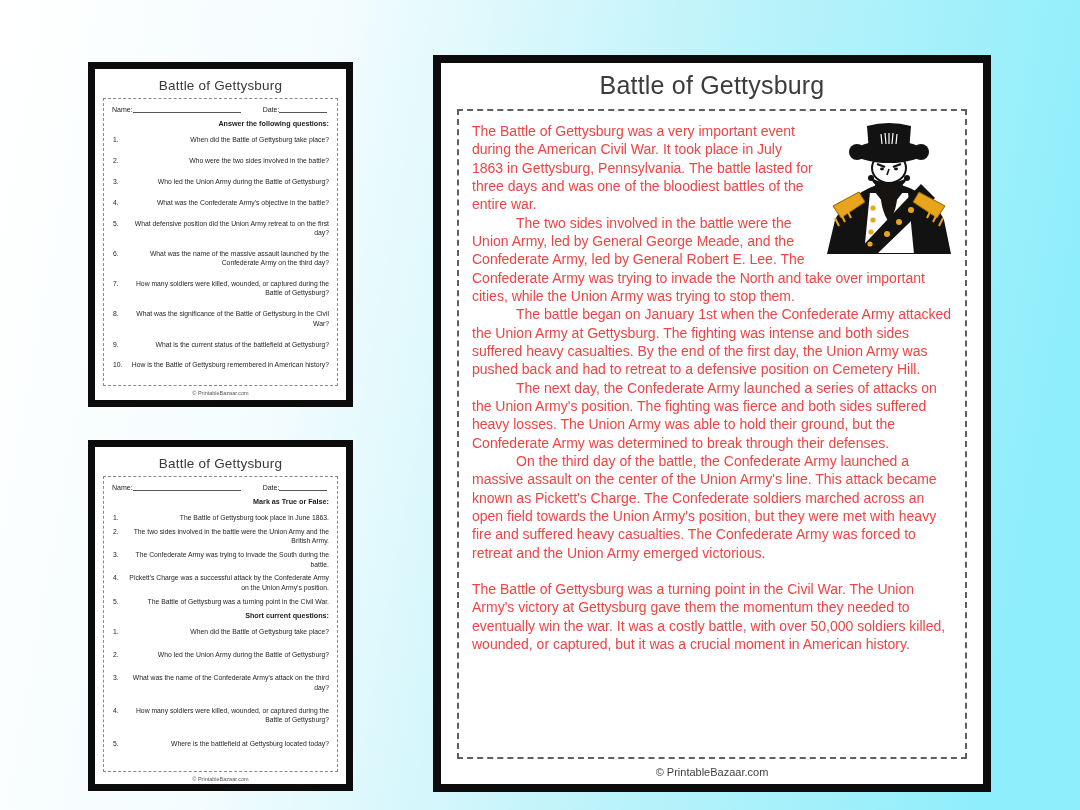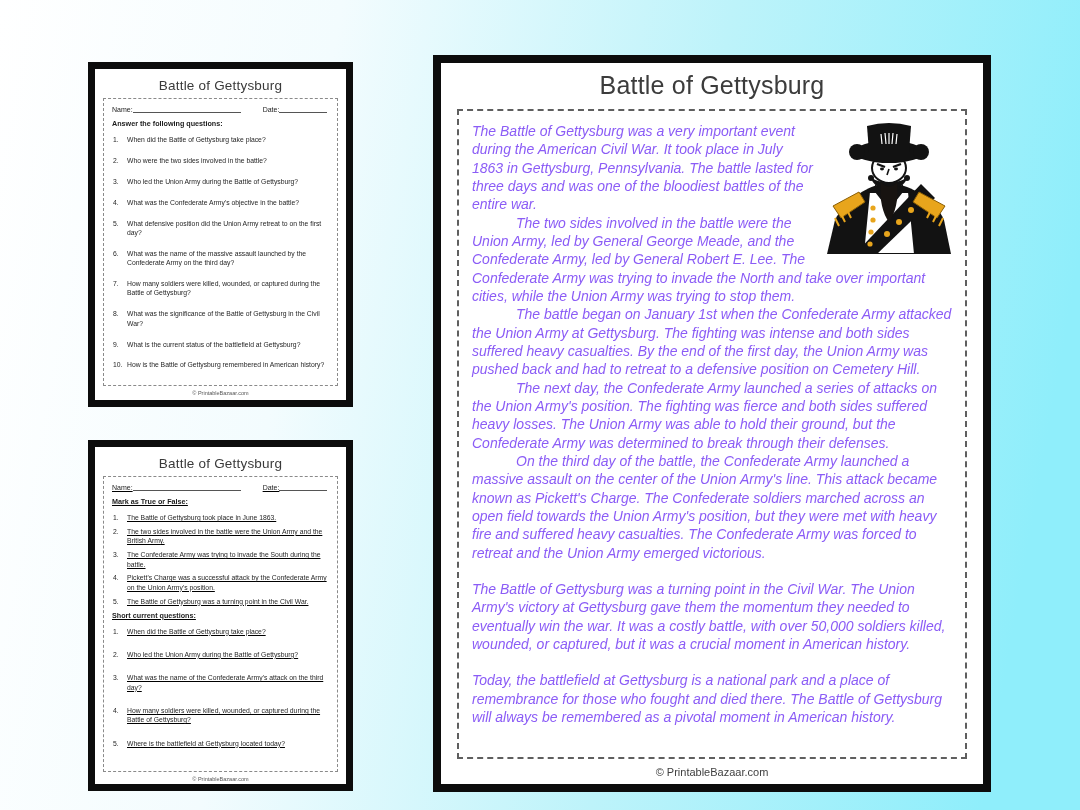--- a/index.html
+++ b/index.html
@@ -8,41 +8,41 @@
     background:linear-gradient(100deg,#ffffff 0%,#f3fcfe 28%,#bdf3fa 60%,#8feefb 92%);}
   .page{position:absolute;background:#ffffff;box-sizing:border-box;overflow:hidden;}
   .page-sm{border:7px solid #0c0c0c;}
   .page-lg{border:8px solid #0c0c0c;}
   #page1{left:88px;top:62px;width:265px;height:345px;}
   #page2{left:88px;top:440px;width:265px;height:351px;}
   #page3{left:433px;top:55px;width:558px;height:737px;display:flex;flex-direction:column;padding:4px 16px 6px 16px;}
 
   
   .ws-title{font-size:13.5px;color:#3a3a3a;text-align:center;margin:9px 0 5px 0;font-weight:400;letter-spacing:.2px;}
-  .ws-box{border:1px dashed #8a8a8a;margin:0 8px;padding:6px 8px 4px 8px;box-sizing:border-box;}
+  .ws-box{border:1px dashed #8a8a8a;margin:0 8px;padding:6px 8px 4px 8px;box-sizing:border-box;text-align:right;}
   #page1 .ws-box{height:288px;}
-  #page2 .ws-box{height:296px;text-decoration:underline;}
+  #page2 .ws-box{height:296px;}
   .name-row{display:flex;align-items:flex-end;font-size:7px;color:#222;margin-bottom:6px;}
   .name-row .lbl{flex:0 0 auto;}
   .line-long{flex:0 0 108px;border-bottom:1px solid #555;height:7px;margin-right:22px;}
   .line-short{flex:0 0 48px;border-bottom:1px solid #555;height:7px;}
   .sec-heading{font-size:7.2px;font-weight:bold;color:#1c1c1c;margin:4px 0 7px 0;}
   ol.qlist{list-style:none;margin:0;padding:0;counter-reset:q;font-size:6.8px;line-height:1.38;color:#1f1f1f;}
   ol.qlist li{position:relative;padding-left:15px;counter-increment:q;}
   ol.qlist li::before{content:counter(q) ".";position:absolute;left:1px;}
   ol.qlist.gapped li{margin-bottom:11.5px;}
   ol.qlist.tight li{margin-bottom:4.5px;}
   ol.qlist.sa li{margin-bottom:14px;}
   .tf-block{margin-bottom:20px;}
   .ws-footer{font-size:5.5px;color:#555;text-align:center;margin-top:4px;}
 
   
   .rd-title{font-size:25px;font-weight:400;color:#3c3c3c;text-align:center;margin:4px 0 9px 0;letter-spacing:.2px;}
   .passage-box{flex:1 1 auto;border:2px dashed #5f5f5f;padding:11px 12px 10px 13px;overflow:hidden;
-    font-size:14px;line-height:1.31;color:#8b5cf6;font-style:italic;}
+    font-size:14px;line-height:1.31;color:#ef4444;}
   .passage-box p{margin:0;}
   .passage-box p.indent{text-indent:44px;}
   .passage-box p.block{margin-top:18px;}
   .portrait{float:right;width:128px;height:132px;margin:0 0 4px 10px;}
   .portrait svg{display:block;width:100%;height:100%;}
   .rd-footer{flex:0 0 auto;font-size:11px;color:#3f3f3f;text-align:center;padding-top:7px;}
 </style>
 </head>
 <body>
 
@@ -157,16 +157,15 @@
 
         <path d="M56,12 l1,10 M60,11 l1,11 M64,11 l0,11 M68,11 l-1,11 M72,12 l-1,10" stroke="#ffffff" stroke-width="1.2" fill="none"></path>
       </svg>
     </div>
     <p>The Battle of Gettysburg was a very important event during the American Civil War. It took place in July 1863 in Gettysburg, Pennsylvania. The battle lasted for three days and was one of the bloodiest battles of the entire war.</p>
     <p class="indent">The two sides involved in the battle were the Union Army, led by General George Meade, and the Confederate Army, led by General Robert E. Lee. The Confederate Army was trying to invade the North and take over important cities, while the Union Army was trying to stop them.</p>
     <p class="indent">The battle began on January 1st when the Confederate Army attacked the Union Army at Gettysburg. The fighting was intense and both sides suffered heavy casualties. By the end of the first day, the Union Army was pushed back and had to retreat to a defensive position on Cemetery Hill.</p>
     <p class="indent">The next day, the Confederate Army launched a series of attacks on the Union Army's position. The fighting was fierce and both sides suffered heavy losses. The Union Army was able to hold their ground, but the Confederate Army was determined to break through their defenses.</p>
     <p class="indent">On the third day of the battle, the Confederate Army launched a massive assault on the center of the Union Army's line. This attack became known as Pickett's Charge. The Confederate soldiers marched across an open field towards the Union Army's position, but they were met with heavy fire and suffered heavy casualties. The Confederate Army was forced to retreat and the Union Army emerged victorious.</p>
     <p class="block">The Battle of Gettysburg was a turning point in the Civil War. The Union Army's victory at Gettysburg gave them the momentum they needed to eventually win the war. It was a costly battle, with over 50,000 soldiers killed, wounded, or captured, but it was a crucial moment in American history.</p>
-    <p class="block">Today, the battlefield at Gettysburg is a national park and a place of remembrance for those who fought and died there. The Battle of Gettysburg will always be remembered as a pivotal moment in American history.</p>
   </div>
   <div class="rd-footer">© PrintableBazaar.com</div>
 </div>
 
 </body></html>

